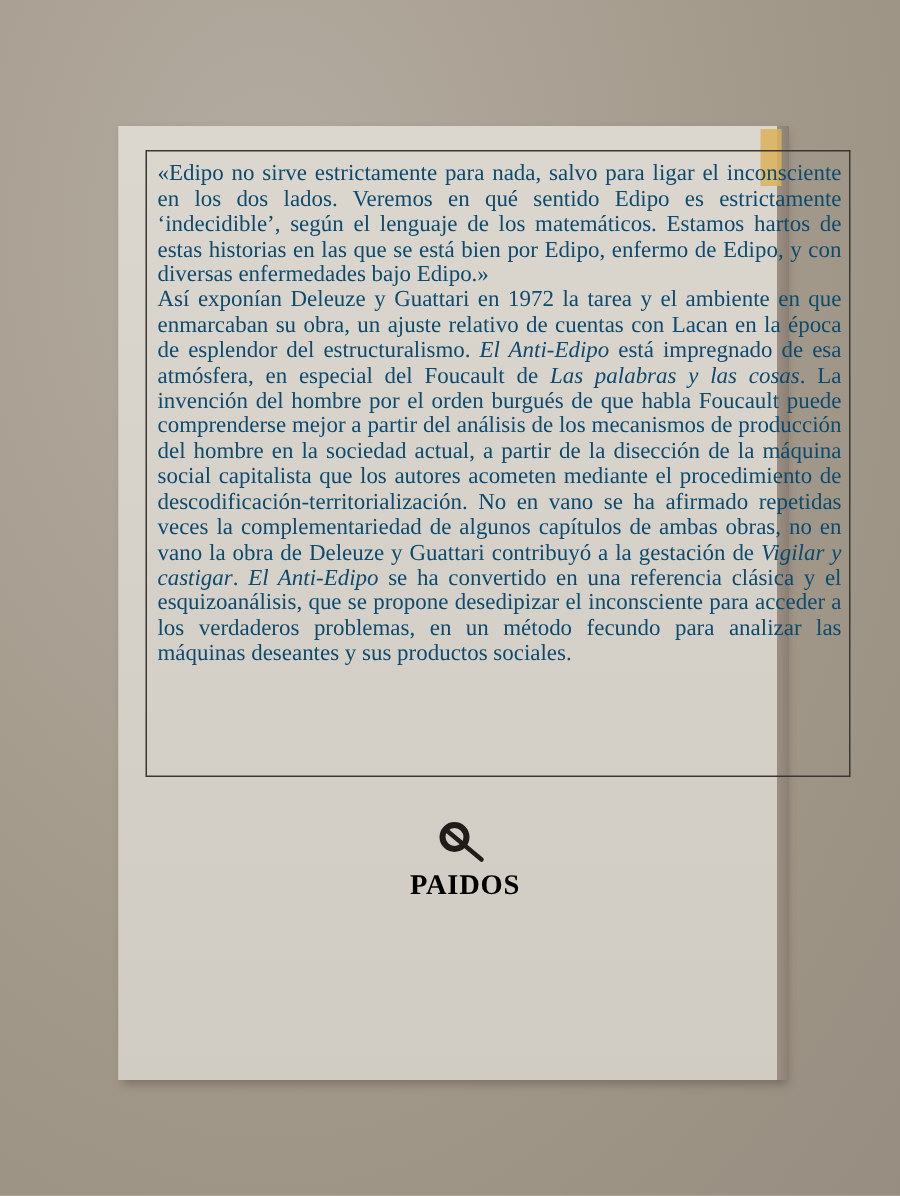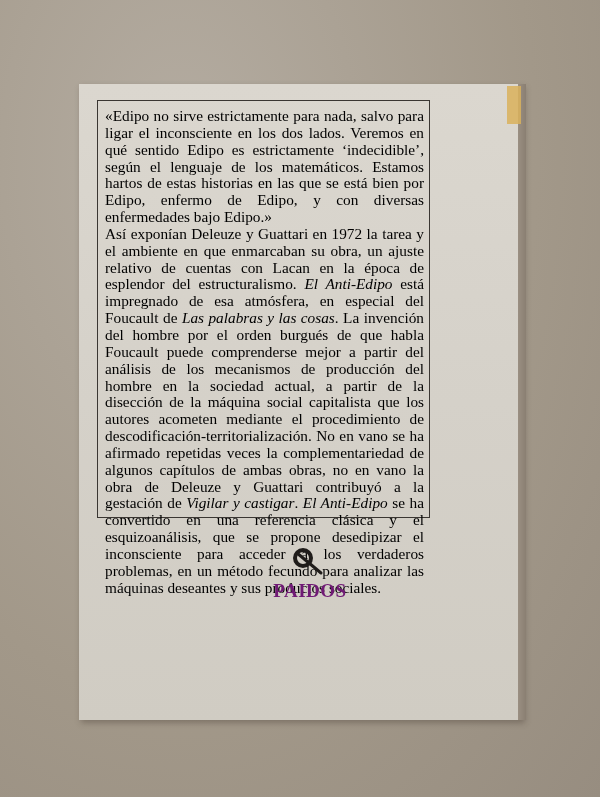--- a/index.html
+++ b/index.html
@@ -18,38 +18,38 @@
   }
   .book-right-edge {
     position: absolute; left: 518px; top: 84px; width: 8px; height: 636px;
     background: linear-gradient(90deg, #9a8f82, #8a7f72);
   }
   .tape {
     position: absolute; left: 507px; top: 86px; width: 14px; height: 38px;
     background: #d9b25c; opacity: 0.85;
   }
   .textbox {
-    position: absolute; left: 97px; top: 100px; width: 333px; height: 418px;
+    position: absolute; left: 97px; top: 100px; width: 470px; height: 418px;
     border: 1.5px solid #3a3632; box-sizing: border-box;
     padding: 7px 5px 0 7px;
-    color: #000000;
+    color: #0c4a6e;
     font-size: 15.3px; line-height: 16.85px;
     text-align: justify;
     hyphens: none;
   }
   .textbox p { margin: 0; }
   .textbox em { font-style: italic; }
   .logo {
     position: absolute; left: 270px; top: 546px; width: 80px; height: 60px;
     text-align: center;
   }
   .logo svg { display: block; margin: 0 auto; }
   .publisher {
     display: block; margin-top: 2px;
-    font-size: 19px; font-weight: bold; letter-spacing: 0.5px; color: #701a75;
+    font-size: 19px; font-weight: bold; letter-spacing: 0.5px; color: #000000;
   }
 </style>
 </head>
 <body>
 
 <div class="book"></div>
 <div class="book-right-edge"></div>
 <div class="tape"></div>
 
 <div class="textbox">

